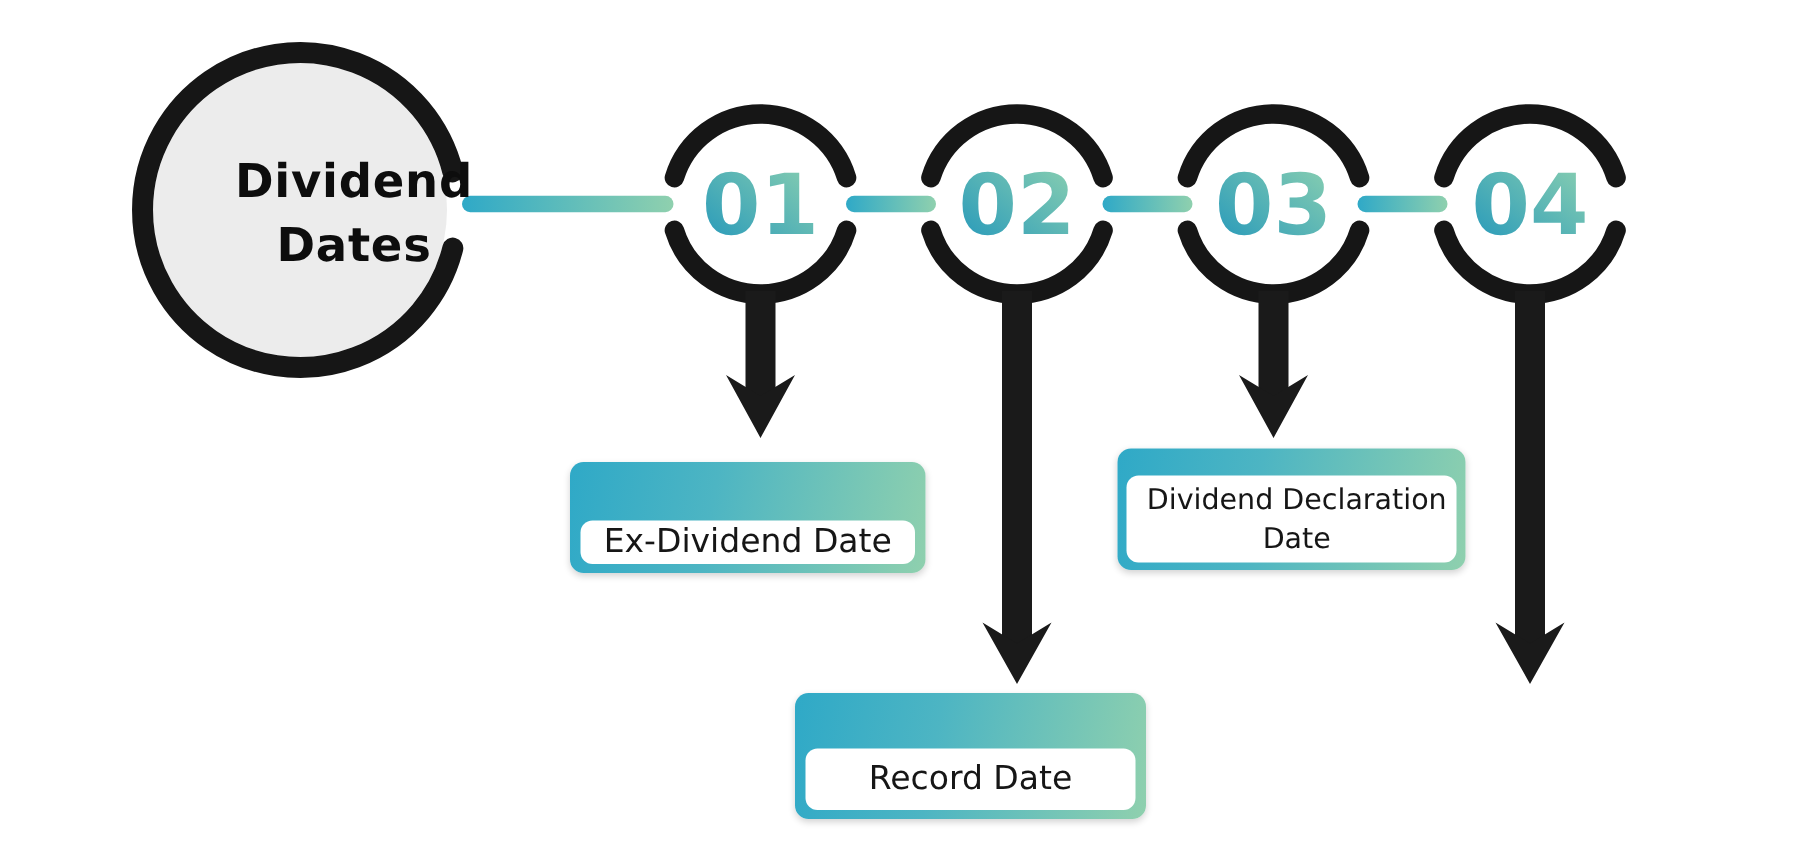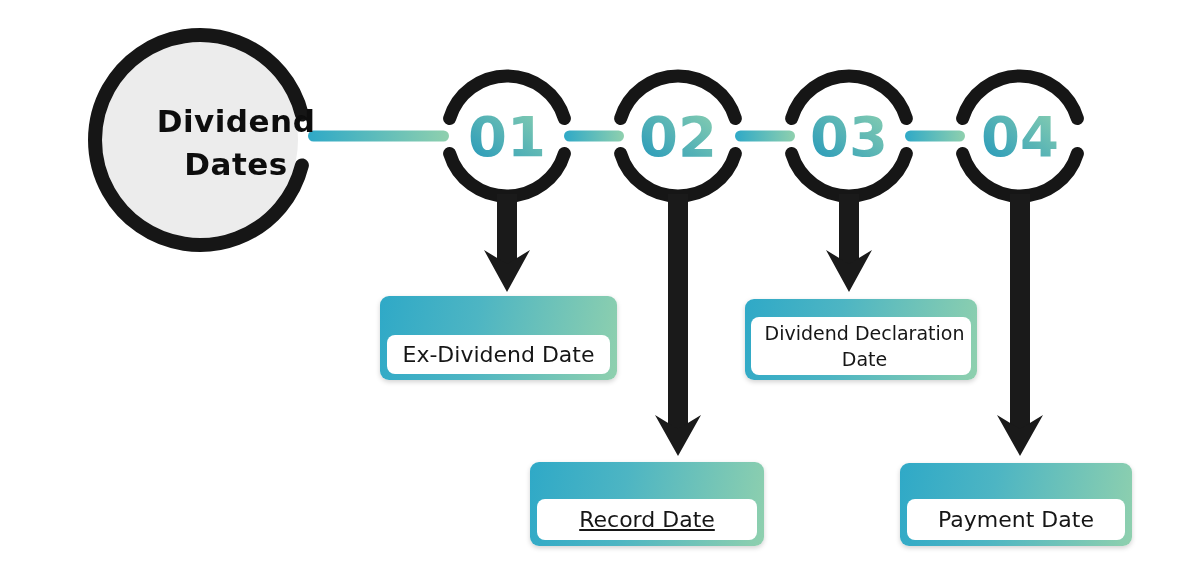--- a/index.html
+++ b/index.html
@@ -17,24 +17,24 @@
     position:absolute;border-radius:9px;
     background:linear-gradient(100deg,#2FA9C7 0%,#4DB5C3 40%,#8FD0AE 100%);
     box-shadow:0 2px 5px rgba(0,0,0,0.18);
   }
   .card .inner{
     position:absolute;left:7px;right:7px;bottom:6px;
     background:#ffffff;border-radius:8px;
     display:flex;align-items:center;justify-content:center;
     font-size:22px;color:#161616;
   }
-  .card-1{left:380px;top:296px;width:237px;height:84px;}
+  .card-1{left:380px;top:308px;width:237px;height:74px;}
   .card-1 .inner{top:39px;}
   .card-2{left:530px;top:462px;width:234px;height:84px;}
-  .card-2 .inner{top:37px;text-decoration:underline;}
+  .card-2 .inner{top:37px;}
   .card-3{left:745px;top:299px;width:232px;height:81px;}
   .card-3 .inner{top:18px;bottom:5px;left:6px;right:6px;
     justify-content:flex-start;text-align:center;
     padding:0 4px 0 11px;font-size:19px;line-height:26px;}
   .card-4{left:900px;top:463px;width:232px;height:83px;}
   .card-4 .inner{top:36px;}
   svg text{font-family:"DejaVu Sans","Liberation Sans",sans-serif;}
 </style>
 </head>
 <body>
@@ -108,17 +108,14 @@
 
   <div class="card card-1">
     <div class="inner">Ex-Dividend Date</div>
   </div>
   <div class="card card-2">
     <div class="inner">Record Date</div>
   </div>
   <div class="card card-3">
     <div class="inner">Dividend Declaration Date</div>
   </div>
-  <div class="card card-4">
-    <div class="inner">Payment Date</div>
-  </div>
 
 </div>
 
 </body></html>

